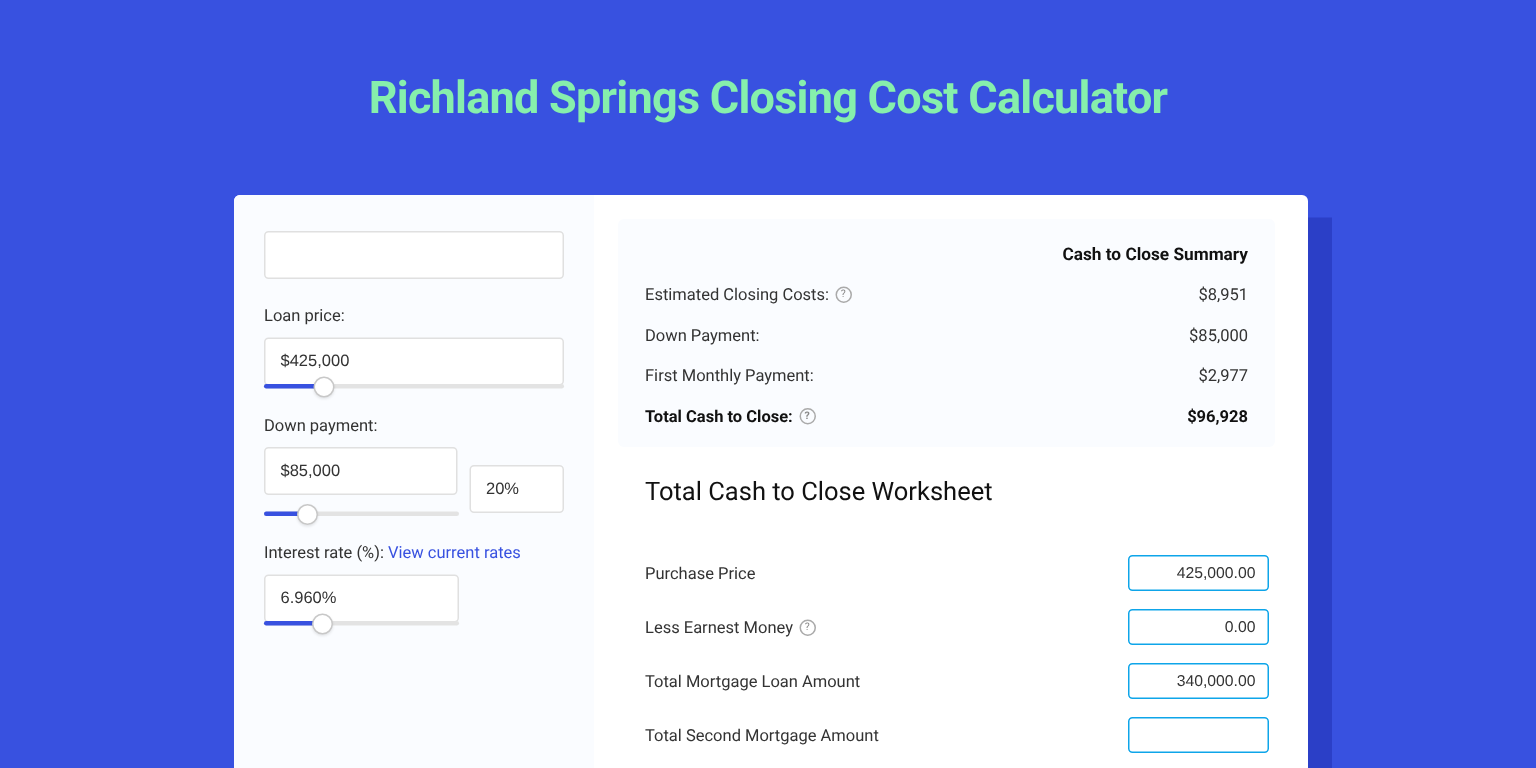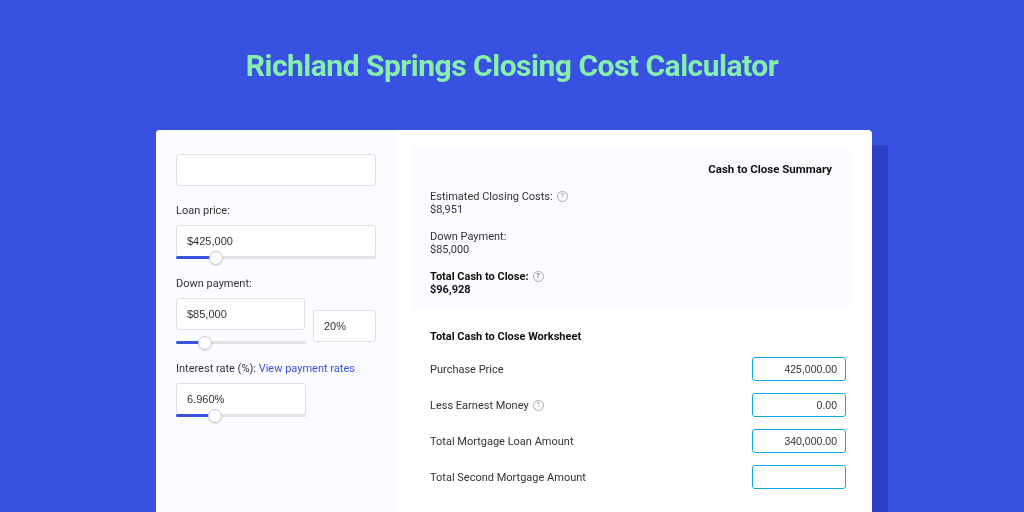--- a/index.html
+++ b/index.html
@@ -106,25 +106,24 @@
     .summary-title {
       font-size: 11.5px;
       font-weight: 700;
       color: #111;
       margin-bottom: 14px;
       text-align: right;
     }
     .summary-row {
       display: flex;
       justify-content: space-between;
-      align-items: flex-start;
+      align-items: center;
       margin-bottom: 14px;
       font-size: 11px;
       color: #333;
-      flex-direction: column;
     }
     .summary-row.total {
       font-weight: 700;
       color: #111;
       margin-bottom: 0;
     }
     .summary-row.total .val { font-weight: 700; }
     .summary-row .label-with-icon {
       display: flex;
       align-items: center;
@@ -139,24 +138,24 @@
       font-size: 7px;
       color: #888;
       align-items: center;
       justify-content: center;
       line-height: 1;
     }
     .worksheet {
       padding: 6px 4px 0 4px;
     }
     .worksheet-title {
-      font-size: 11px;
-      font-weight: 700;
+      font-size: 17px;
+      font-weight: 400;
       color: #111;
-      margin-bottom: 14px;
+      margin-bottom: 32px;
       padding-left: 14px;
     }
     .worksheet-row {
       display: flex;
       justify-content: space-between;
       align-items: center;
       padding: 0 0 0 14px;
       margin-bottom: 12px;
       font-size: 11px;
       color: #333;
@@ -209,21 +208,21 @@
         <input class="input pct" value="20%" style="">
       </div>
       <div class="slider-track" style="width:65%">
         <div class="slider-fill" style="width:22%"></div>
         <div class="slider-thumb" style="left:calc(22% - 7px)"></div>
       </div>
     </div>
 
     <div class="field-group">
       <label class="field-label">
-        <span>Interest rate (%): </span><span class="link">View payment rates</span>
+        <span>Interest rate (%): </span><span class="link">View current rates</span>
       </label>
       <input class="input" style="width: 65%;" value="6.960%">
       <div class="slider-track" style="width:65%">
         <div class="slider-fill" style="width:30%"></div>
         <div class="slider-thumb" style="left:calc(30% - 7px)"></div>
       </div>
     </div>
 
   </aside>
 
@@ -238,20 +237,24 @@
           <span class="help-icon">?</span>
         </span>
         <span class="val">$8,951</span>
       </div>
 
       <div class="summary-row">
         <span>Down Payment:</span>
         <span class="val">$85,000</span>
       </div>
 
+      <div class="summary-row">
+        <span>First Monthly Payment:</span>
+        <span class="val">$2,977</span>
+      </div>
 
       <div class="summary-row total">
         <span class="label-with-icon">
           <span>Total Cash to Close:</span>
           <span class="help-icon">?</span>
         </span>
         <span class="val">$96,928</span>
       </div>
     </section>
 

